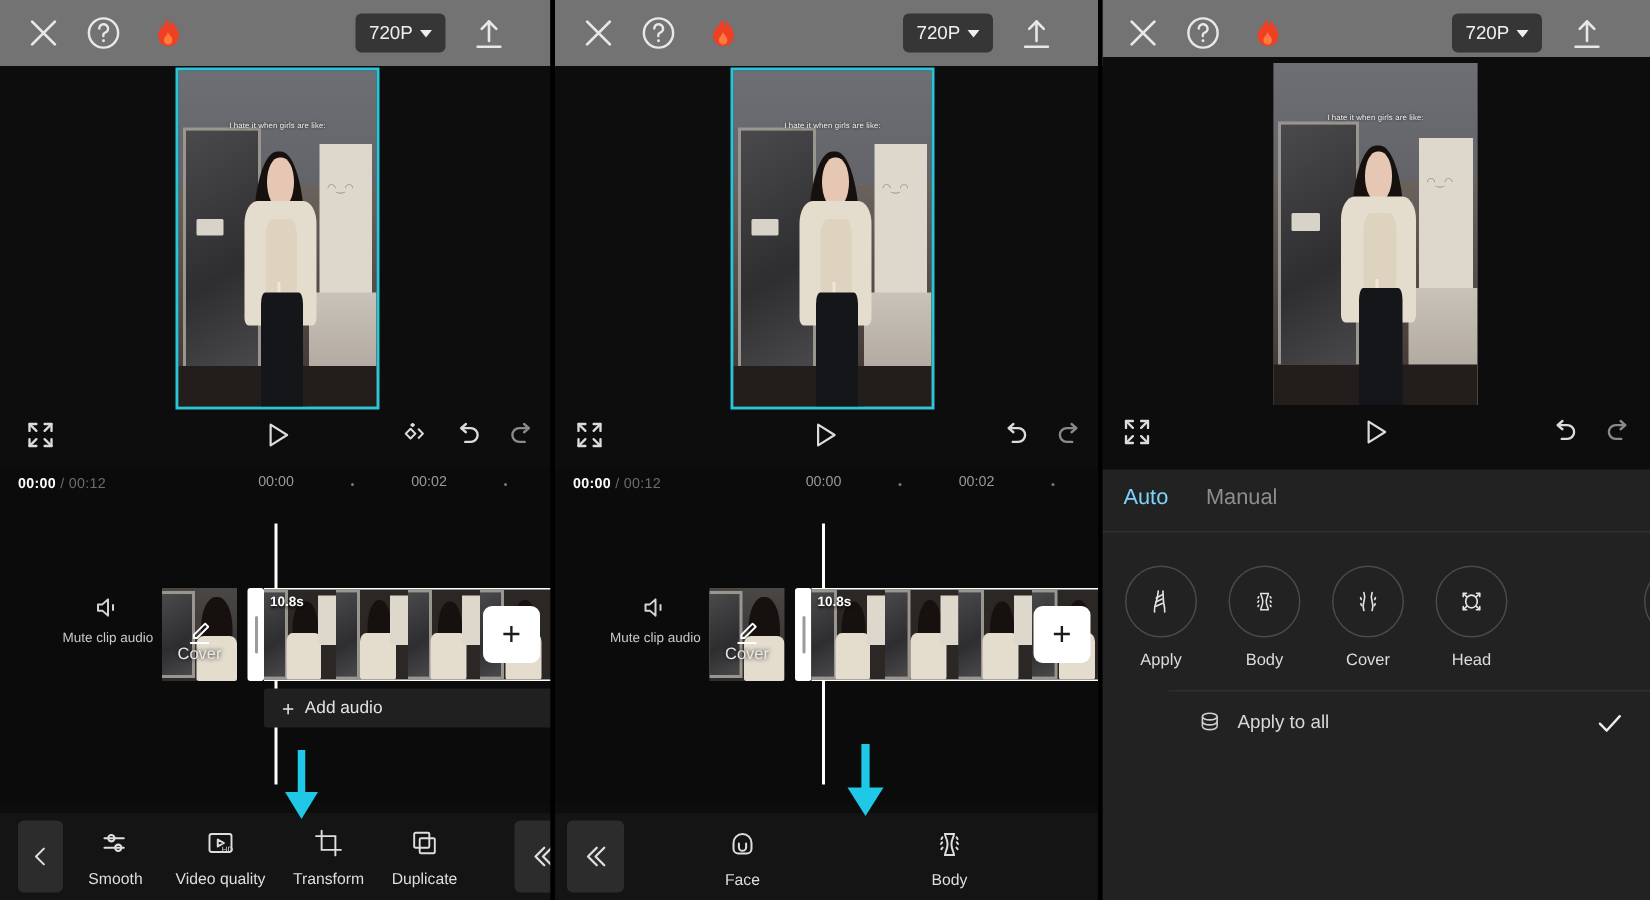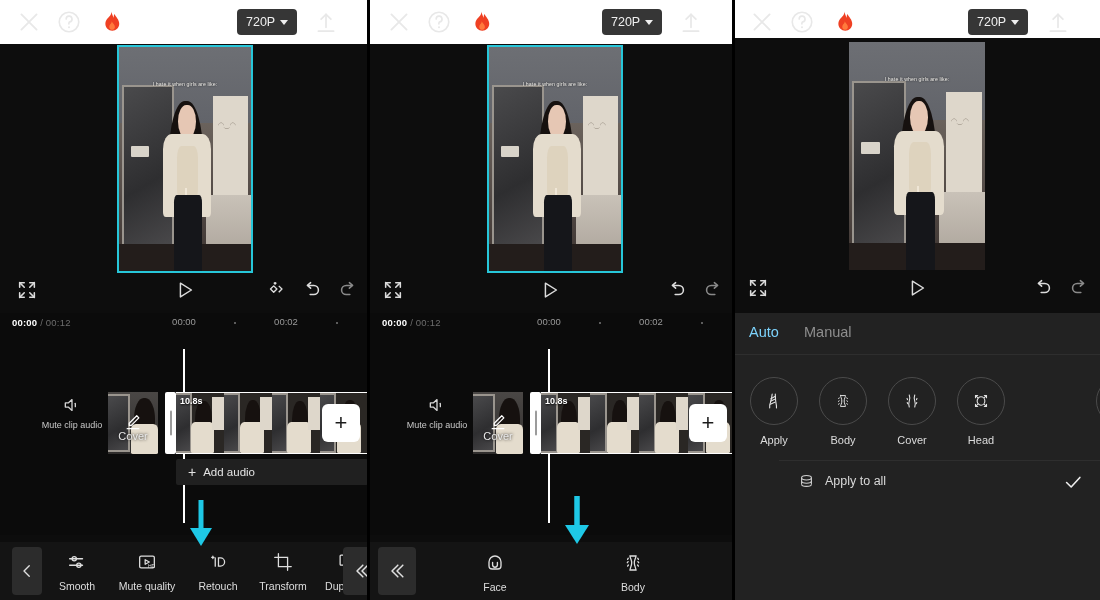--- a/index.html
+++ b/index.html
@@ -11,21 +11,21 @@
   }
   .stage { position: relative; width: 1100px; height: 600px; background: #0b0b0b; }
 
   .panel { position: absolute; top: 0; height: 600px; background: #0d0d0d; overflow: hidden; }
   #panel-1 { left: 0;   width: 367px; }
   #panel-2 { left: 370px; width: 365px; }
   #panel-3 { left: 735px; width: 365px; }
   .panel-gap { position: absolute; top: 0; height: 600px; width: 3px; background: #000; }
 
   
-  .hdr { position: relative; height: 44px; background: #ffffff; }
+  .hdr { position: relative; height: 44px; background: #737373; }
   .hdr .ic { position: absolute; top: 9px; width: 26px; height: 26px; color: #e8e8e8; }
   .hdr .ic svg { display: block; width: 26px; height: 26px; }
   .ic-close { left: 16px; }
   .ic-help  { left: 56px; }
   .ic-flame { left: 98px; }
   .res-chip {
     position: absolute; top: 9px; height: 26px;
     background: #363636; border-radius: 4px;
     color: #efefef; font-size: 12.5px;
     display: flex; align-items: center; gap: 5px;
@@ -383,31 +383,21 @@
           <div class="tb-lbl">Smooth</div>
         </div>
         <div class="tb-item" style="width:78px;">
           <div class="tb-ico">
             <svg width="22" height="22" viewBox="0 0 24 24" fill="none" stroke="#dedede" stroke-width="1.4">
                 <rect x="4" y="5.5" width="16" height="13" rx="1.6"></rect>
                 <path d="M10 9.5 14.5 12 10 14.5z" stroke-linejoin="round"></path>
                 <text x="13" y="18.4" font-size="5.6" fill="#dedede" stroke="none" font-family="Liberation Sans">HD</text>
               </svg>
           </div>
-          <div class="tb-lbl">Mute quality</div>
-        </div>
-        <div class="tb-item" style="width:64px;">
-          <div class="tb-ico">
-            <svg width="22" height="22" viewBox="0 0 24 24" fill="none" stroke="#dedede" stroke-width="1.4" stroke-linecap="round">
-                <path d="M9 7.5v9"></path>
-                <path d="M12.5 7.5h2.2a4.5 4.5 0 0 1 0 9H12.5z"></path>
-                <path d="M6.4 5.6v2.6M5.1 6.9h2.6"></path>
-              </svg>
-          </div>
-          <div class="tb-lbl">Retouch</div>
+          <div class="tb-lbl">Video quality</div>
         </div>
         <div class="tb-item" style="width:66px;">
           <div class="tb-ico">
             <svg width="22" height="22" viewBox="0 0 24 24" fill="none" stroke="#dedede" stroke-width="1.4" stroke-linecap="round">
                 <path d="M7 3v14h14"></path>
                 <path d="M3 7h14v14"></path>
               </svg>
           </div>
           <div class="tb-lbl">Transform</div>
         </div>

